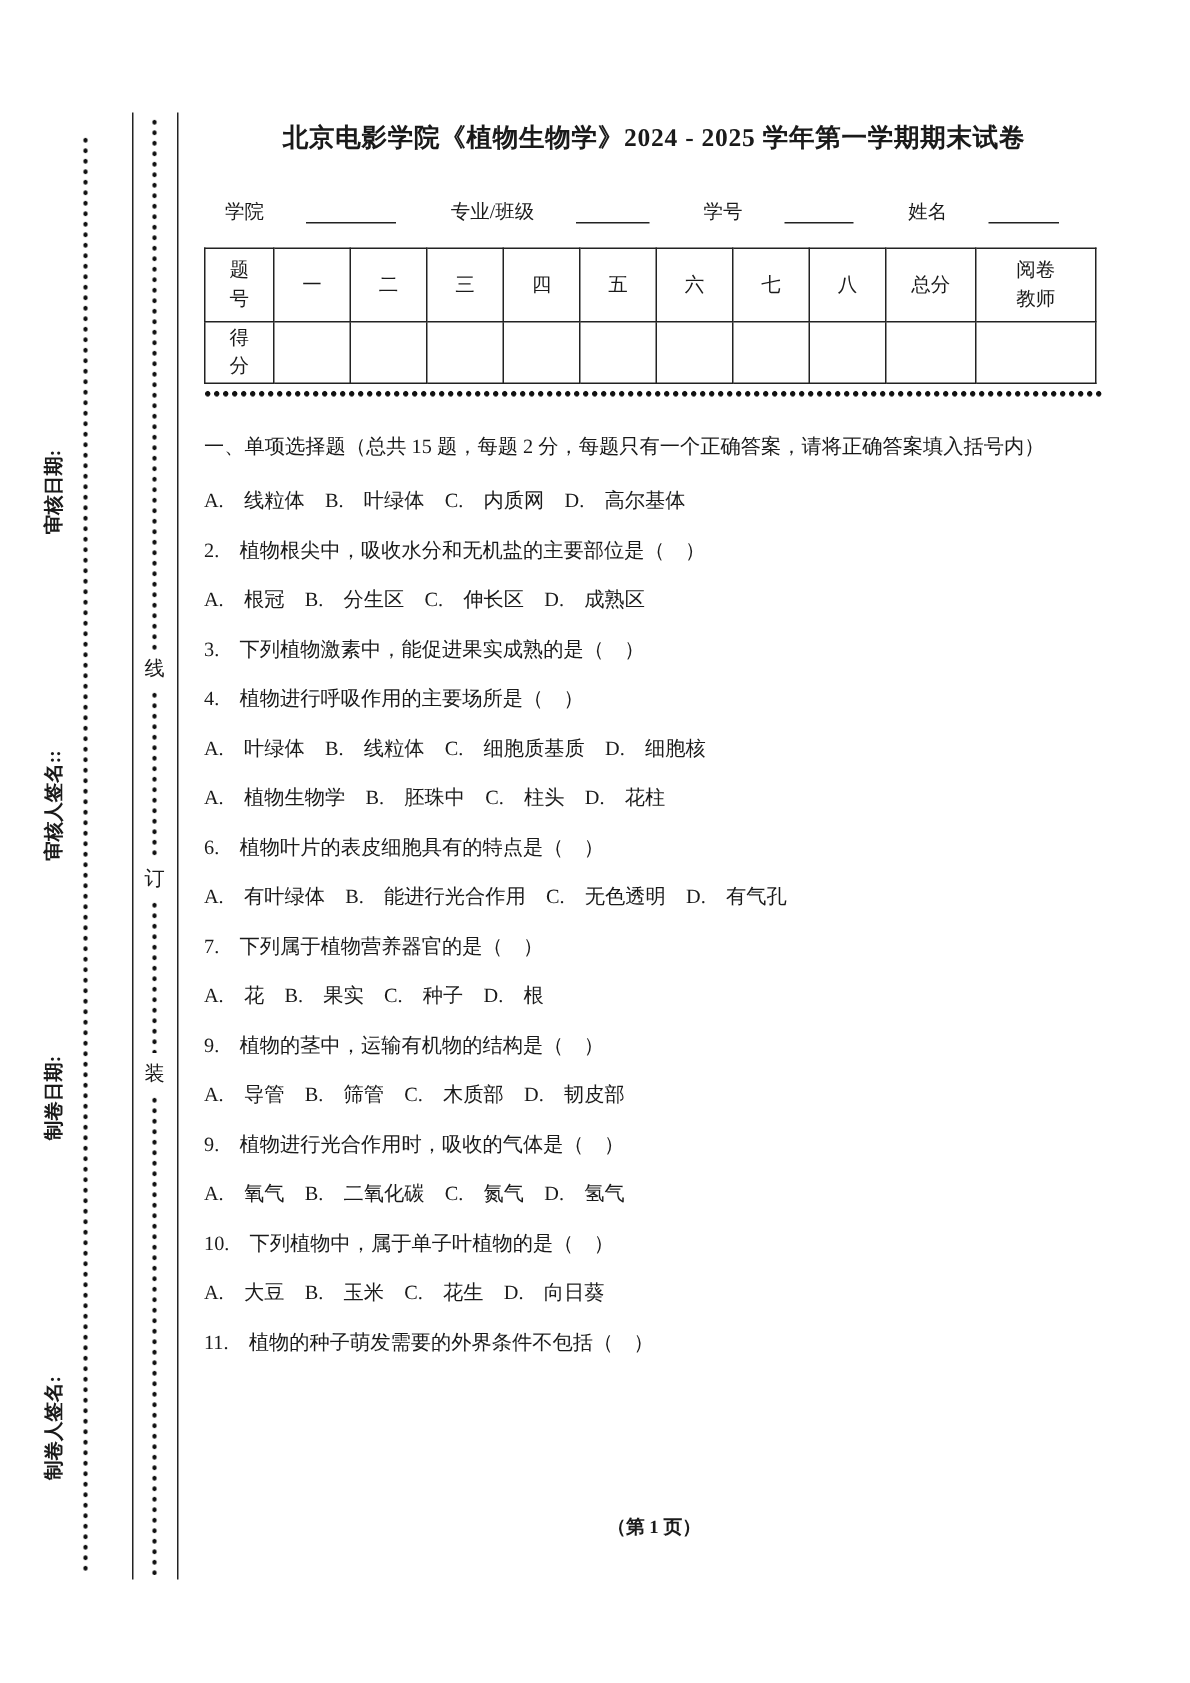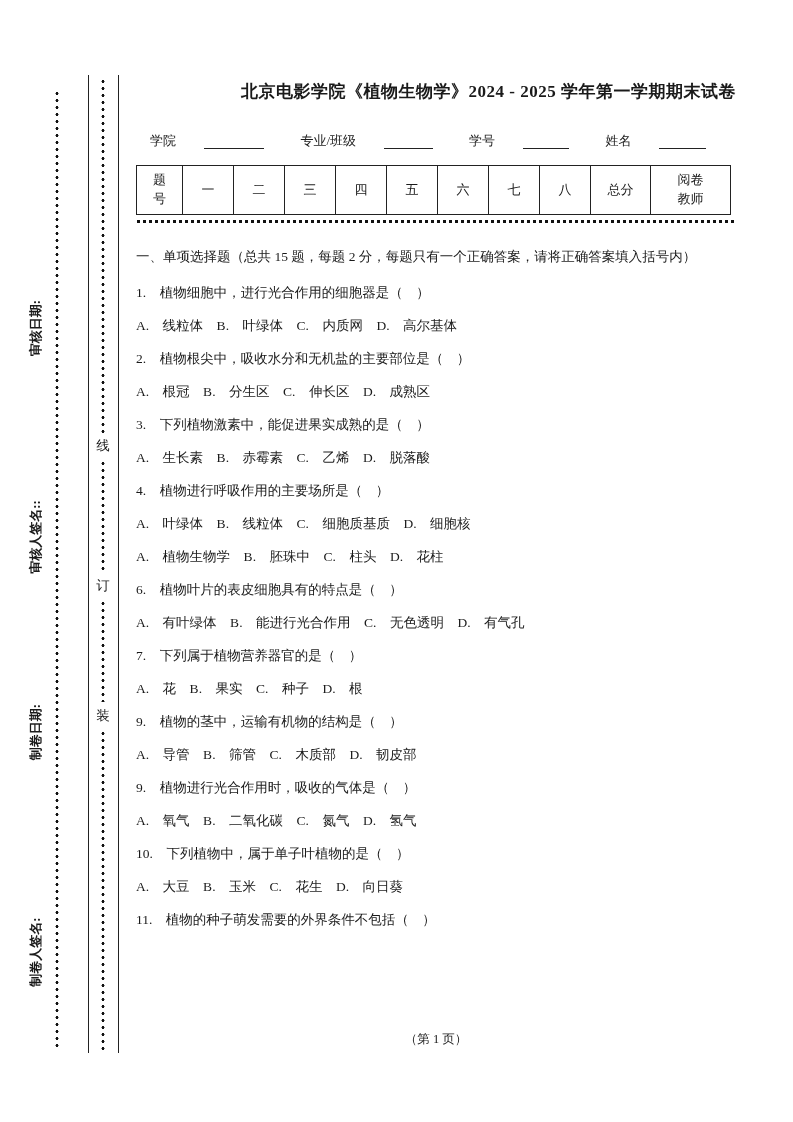--- a/index.html
+++ b/index.html
@@ -32,21 +32,21 @@
   .bind-char {
     position: absolute; left: 95px; width: 16px;
     text-align: center; font-size: 13.5px; line-height: 16px;
   }
 
   
   .content { position: absolute; left: 136px; top: 80px; width: 600px; }
 
   .exam-title {
     margin: 0 0 27px 0;
-    text-align: right;
+    text-align: center;
     font-size: 17px; font-weight: bold; line-height: 24px;
     letter-spacing: 0.5px;
   }
 
   .info-row {
     display: flex; align-items: flex-end;
     font-size: 13px; margin: 0 30px 16px 14px; height: 18px; gap: 28px;
   }
   .info-row .label { white-space: nowrap; line-height: 16px; }
   .info-row .blank { border-bottom: 1px solid #222; height: 16px; margin-right: 8px; }
@@ -78,22 +78,22 @@
     font-size: 13.5px; line-height: 26px;
     white-space: pre-wrap;
   }
   .q-line {
     margin: 0;
     font-size: 13.5px; line-height: 33px;
     white-space: pre-wrap;
   }
 
   .page-footer {
-    position: absolute; left: 136px; top: 1031px; width: 600px;
-    text-align: center; font-size: 12.5px; font-weight: normal;
+    position: absolute; left: 136px; top: 1010px; width: 600px;
+    text-align: center; font-size: 12.5px; font-weight: bold;
   }
 </style>
 </head>
 <body>
 
 <div class="page">
 
   <div class="vdotted margin-dots"></div>
   <div class="margin-label" style="top:328px">审核日期:</div>
   <div class="margin-label" style="top:537px">审核人签名::</div>
@@ -146,34 +146,45 @@
           <td><span>二</span></td>
           <td><span>三</span></td>
           <td><span>四</span></td>
           <td><span>五</span></td>
           <td><span>六</span></td>
           <td><span>七</span></td>
           <td><span>八</span></td>
           <td><span>总分</span></td>
           <td><span class="stack4">阅卷教师</span></td>
         </tr>
+        <tr class="r2">
+          <td><span class="stack2">得分</span></td>
+          <td></td>
+          <td></td>
+          <td></td>
+          <td></td>
+          <td></td>
+          <td></td>
+          <td></td>
+          <td></td>
+          <td></td>
+          <td></td>
+        </tr>
       </tbody>
     </table>
 
     <div class="dots-sep"></div>
 
     <p class="section-heading">一、单项选择题（总共 15 题，每题 2 分，每题只有一个正确答案，请将正确答案填入括号内）</p>
 
     <div class="questions">
-      <p class="q-line">1.　植物细胞中，进行光合作用的细胞器是（　）</p>
       <p class="q-line">A.　线粒体　B.　叶绿体　C.　内质网　D.　高尔基体</p>
       <p class="q-line">2.　植物根尖中，吸收水分和无机盐的主要部位是（　）</p>
       <p class="q-line">A.　根冠　B.　分生区　C.　伸长区　D.　成熟区</p>
       <p class="q-line">3.　下列植物激素中，能促进果实成熟的是（　）</p>
-      <p class="q-line">A.　生长素　B.　赤霉素　C.　乙烯　D.　脱落酸</p>
       <p class="q-line">4.　植物进行呼吸作用的主要场所是（　）</p>
       <p class="q-line">A.　叶绿体　B.　线粒体　C.　细胞质基质　D.　细胞核</p>
       <p class="q-line">A.　植物生物学　B.　胚珠中　C.　柱头　D.　花柱</p>
       <p class="q-line">6.　植物叶片的表皮细胞具有的特点是（　）</p>
       <p class="q-line">A.　有叶绿体　B.　能进行光合作用　C.　无色透明　D.　有气孔</p>
       <p class="q-line">7.　下列属于植物营养器官的是（　）</p>
       <p class="q-line">A.　花　B.　果实　C.　种子　D.　根</p>
       <p class="q-line">9.　植物的茎中，运输有机物的结构是（　）</p>
       <p class="q-line">A.　导管　B.　筛管　C.　木质部　D.　韧皮部</p>
       <p class="q-line">9.　植物进行光合作用时，吸收的气体是（　）</p>

